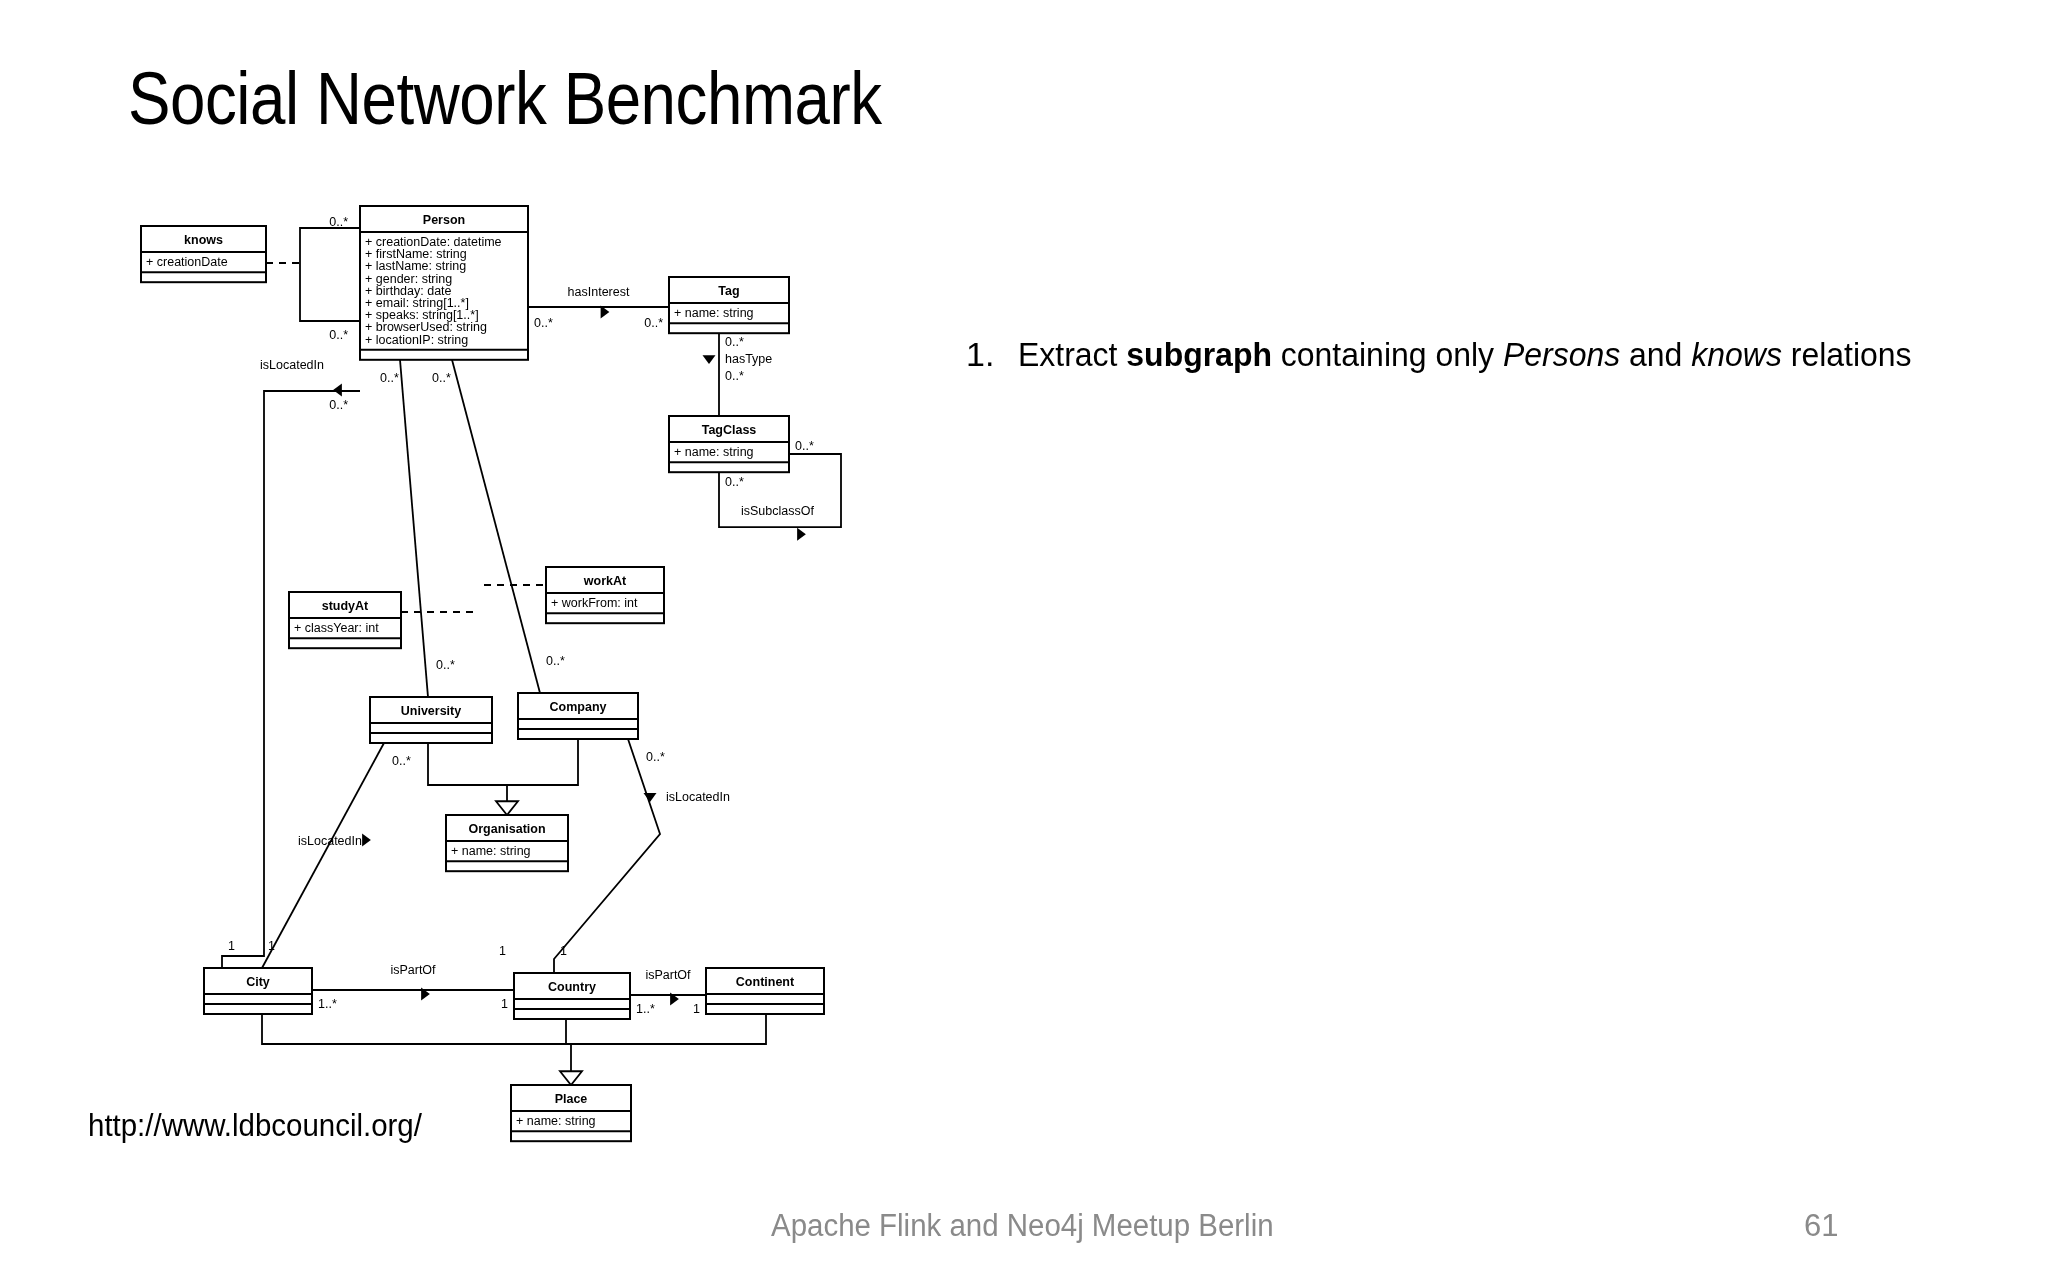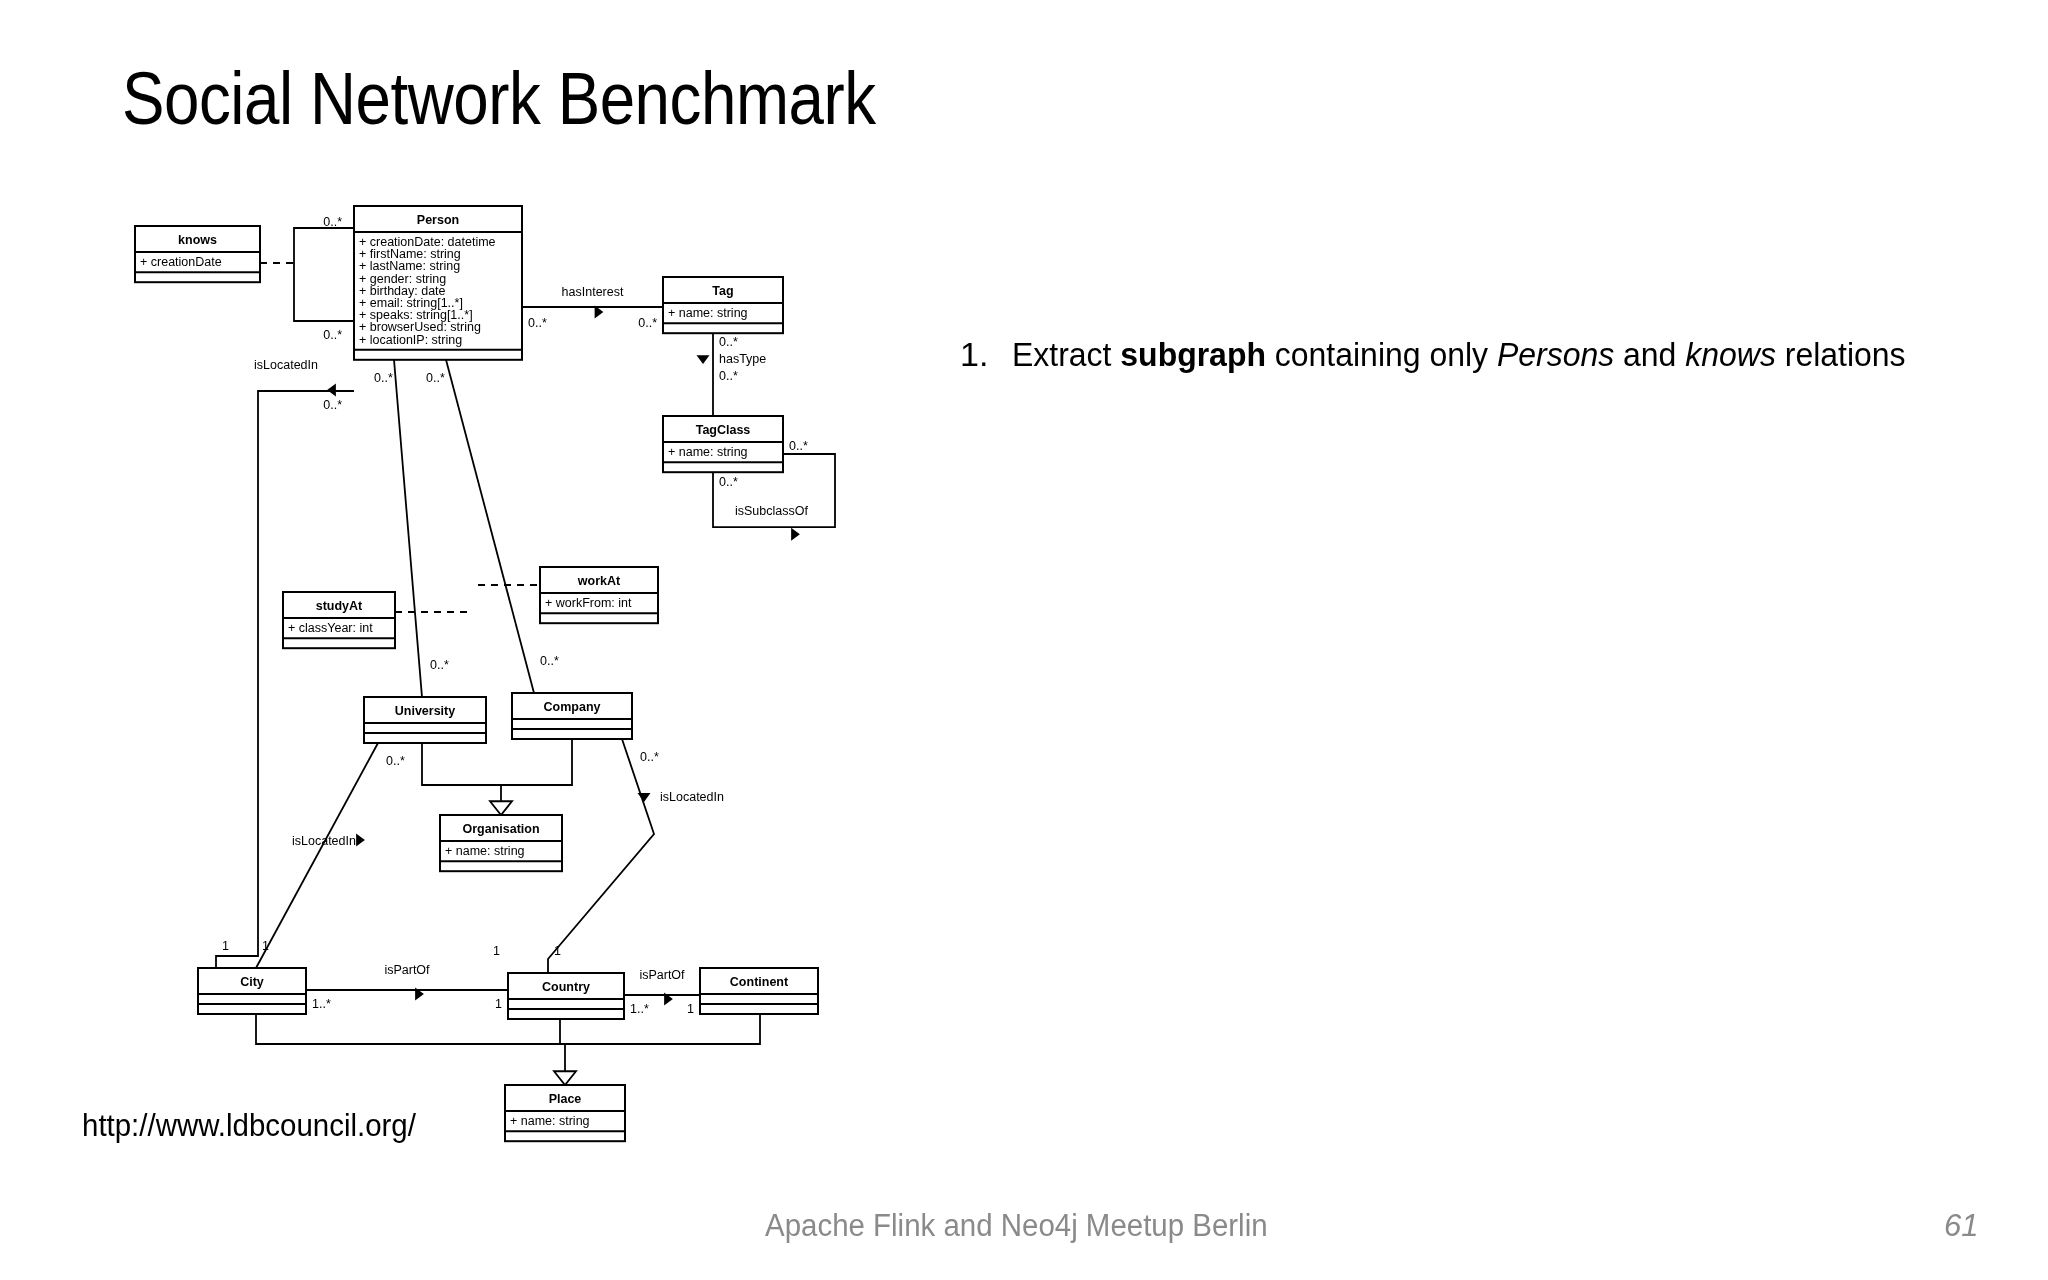--- a/index.html
+++ b/index.html
@@ -1,33 +1,33 @@
 <!DOCTYPE html>
 <html><head>
 <meta charset="utf-8">
 <style>
   html,body{margin:0;padding:0;background:#fff;}
   body{width:2048px;height:1280px;position:relative;overflow:hidden;
        font-family:"Liberation Sans",sans-serif;color:#000;}
-  #slide{position:absolute;inset:0;background:#fff;}
+  #slide{position:absolute;inset:0;background:#fff;margin-left:6px;}
   #title{position:absolute;left:122px;top:62px;font-size:74px;font-weight:400;
          letter-spacing:-0.5px;line-height:1;color:#000;white-space:nowrap;
          transform:scaleX(0.86);transform-origin:left top;}
   #bullet{position:absolute;left:960px;top:333px;width:1060px;font-size:34px;
           line-height:1.25;color:#000;}
   #bullet .num{position:absolute;left:0;top:0;}
   #bullet .txt{display:block;margin-left:52px;transform:scaleX(0.94);
                transform-origin:left top;white-space:nowrap;}
   #bullet b{font-weight:700;}
   #bullet i{font-style:italic;}
   #url{position:absolute;left:82px;top:1108px;font-size:31px;color:#000;
        transform:scaleX(0.95);transform-origin:left top;white-space:nowrap;}
   #footer{position:absolute;left:765px;top:1208px;font-size:31px;color:#8a8a8a;
           transform:scaleX(0.95);transform-origin:left top;white-space:nowrap;}
-  #pagenum{position:absolute;left:1944px;top:1208px;font-size:31px;color:#8a8a8a;font-style:italic;}
+  #pagenum{position:absolute;left:1798px;top:1208px;font-size:31px;color:#8a8a8a;}
   #uml{position:absolute;left:0;top:0;}
   .uml-name{font:bold 12.5px "Liberation Sans",sans-serif;}
   .uml-attr{font:12.5px "Liberation Sans",sans-serif;}
   .uml-mult{font:12.5px "Liberation Sans",sans-serif;}
   .uml-label{font:12.5px "Liberation Sans",sans-serif;}
 </style>
 </head>
 <body>
 
 <div id="slide">

